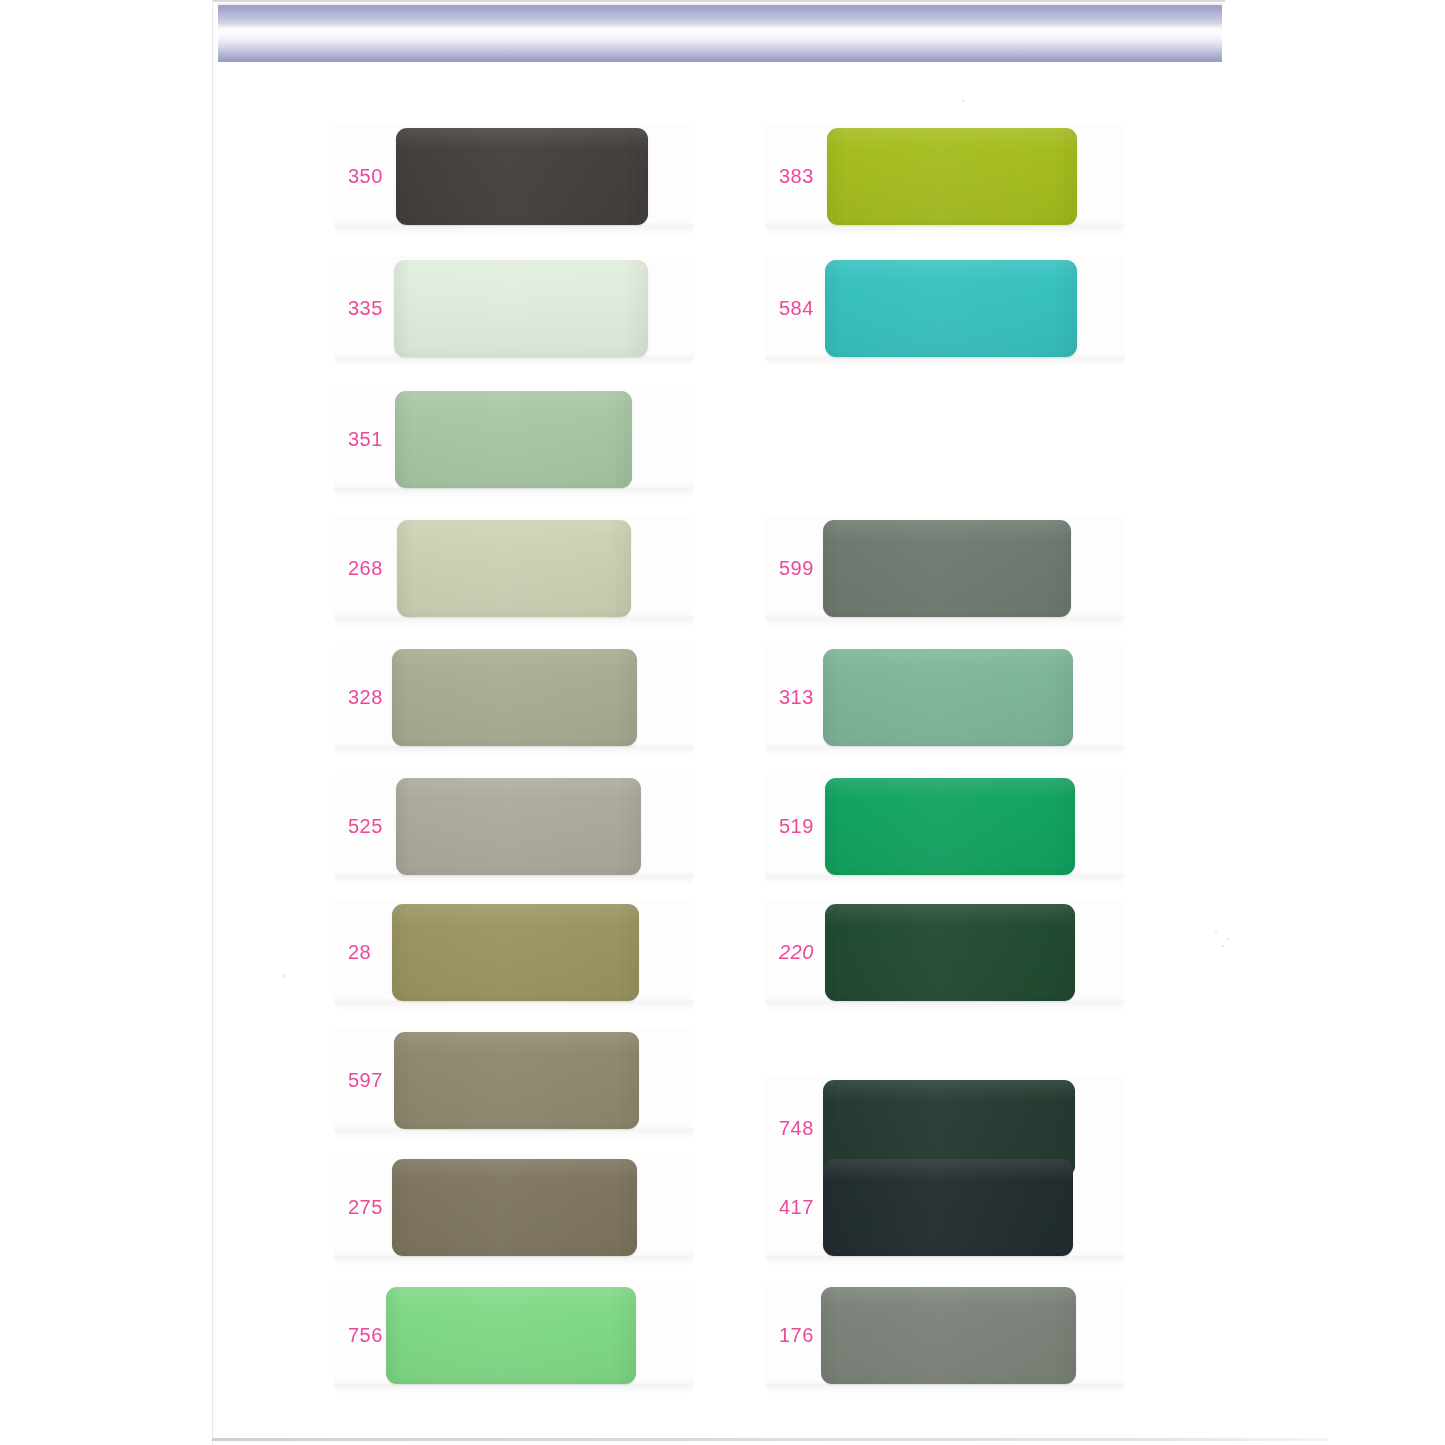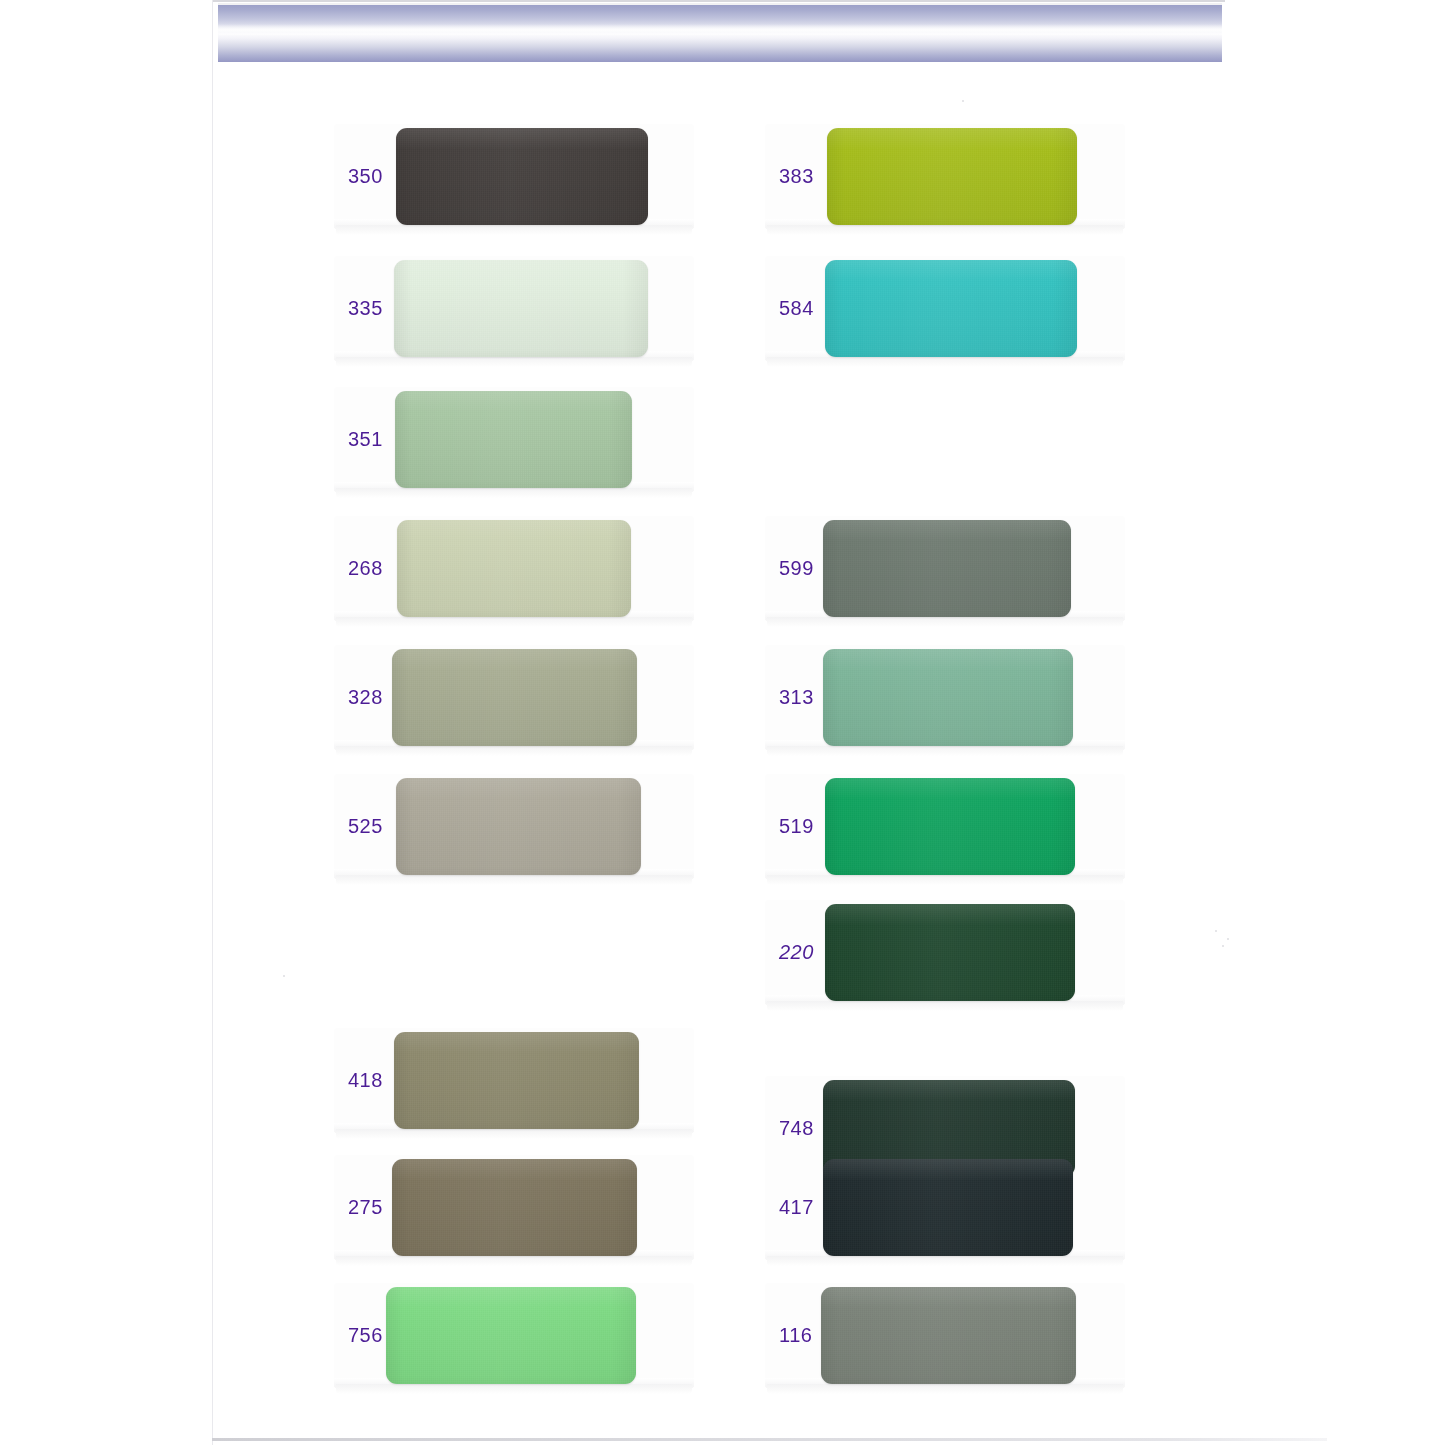--- a/index.html
+++ b/index.html
@@ -117,21 +117,21 @@
   }
 
   
   .swatch-label {
     position: absolute;
     left: 14px;
     top: 50%;
     transform: translateY(-50%);
     font-size: 20px;
     letter-spacing: 0.5px;
-    color: #4c1d95;
+    color: #ec4899;
     font-family: "Liberation Sans", sans-serif;
     z-index: 3;
     white-space: nowrap;
   }
 
   
   .fabric {
     position: absolute;
     top: 4px;
     height: 97px;
@@ -213,26 +213,33 @@
         <div class="fabric" style="left: 58px; width: 245px; background-color: rgb(168, 173, 147);"></div>
         <div class="swatch-label">328</div>
       </div>
       <div class="swatch-row col-left" style="top: 774px;">
         <div class="card"></div>
         <div class="card-lip"></div>
         <div class="card-shadow"></div>
         <div class="fabric" style="left: 62px; width: 245px; background-color: rgb(174, 170, 156);"></div>
         <div class="swatch-label">525</div>
       </div>
+      <div class="swatch-row col-left" style="top: 900px;">
+        <div class="card"></div>
+        <div class="card-lip"></div>
+        <div class="card-shadow"></div>
+        <div class="fabric" style="left: 58px; width: 247px; background-color: rgb(156, 149, 96);"></div>
+        <div class="swatch-label">28</div>
+      </div>
       <div class="swatch-row col-left" style="top: 1028px;">
         <div class="card"></div>
         <div class="card-lip"></div>
         <div class="card-shadow"></div>
         <div class="fabric" style="left: 60px; width: 245px; background-color: rgb(142, 138, 110);"></div>
-        <div class="swatch-label">418</div>
+        <div class="swatch-label">597</div>
       </div>
       <div class="swatch-row col-left" style="top: 1155px;">
         <div class="card"></div>
         <div class="card-lip"></div>
         <div class="card-shadow"></div>
         <div class="fabric" style="left: 58px; width: 245px; background-color: rgb(126, 117, 94);"></div>
         <div class="swatch-label">275</div>
       </div>
       <div class="swatch-row col-left" style="top: 1283px;">
         <div class="card"></div>
@@ -295,21 +302,21 @@
         <div class="card-lip"></div>
         <div class="card-shadow"></div>
         <div class="fabric" style="left: 58px; width: 250px; background-color: rgb(32, 43, 46);"></div>
         <div class="swatch-label">417</div>
       </div>
       <div class="swatch-row col-right" style="top: 1283px;">
         <div class="card"></div>
         <div class="card-lip"></div>
         <div class="card-shadow"></div>
         <div class="fabric" style="left: 56px; width: 255px; background-color: rgb(123, 131, 121);"></div>
-        <div class="swatch-label">116</div>
+        <div class="swatch-label">176</div>
       </div>
     </div>
 
   <div class="speck" style="left:1215px;top:930px;"></div>
   <div class="speck" style="left:1222px;top:945px;"></div>
   <div class="speck" style="left:1227px;top:938px;"></div>
   <div class="speck" style="left:283px;top:975px;"></div>
   <div class="speck" style="left:962px;top:100px;"></div>
   <div class="speck" style="left:1062px;top:820px;"></div>
 

